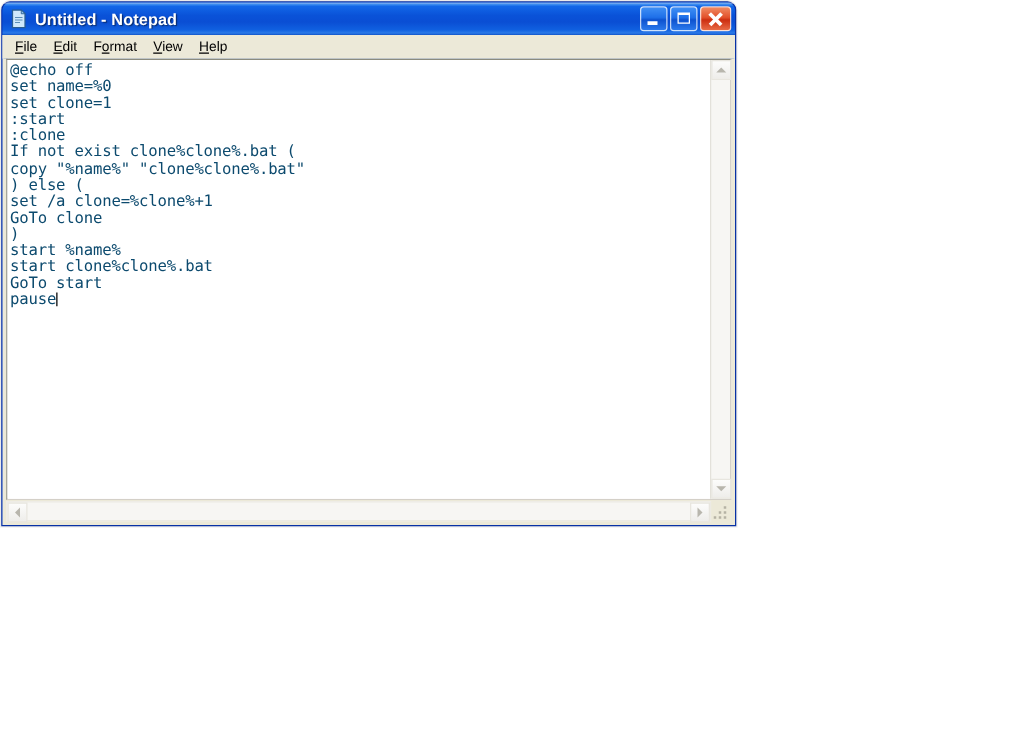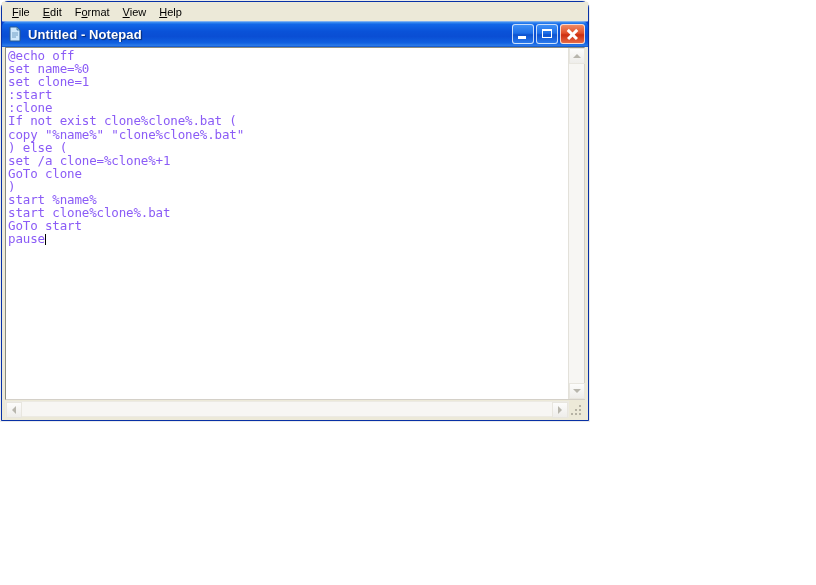--- a/index.html
+++ b/index.html
@@ -177,21 +177,21 @@
     padding: 1px 0 0 2px;
     box-sizing: border-box;
     background: #ffffff;
     min-width: 0;
   }
 
   #code-text {
     font-family: "DejaVu Sans Mono", "Liberation Mono", monospace;
     font-size: 12.5px;
     line-height: 13.1px;
-    color: #8b5cf6;
+    color: #0c4a6e;
     white-space: pre;
     margin: 0;
     letter-spacing: -0.15px;
   }
   .caret {
     display: inline-block;
     width: 1px;
     height: 11px;
     background: #000;
     vertical-align: -2px;
@@ -259,28 +259,20 @@
     position: absolute;
     width: 2px; height: 2px;
     background: #b5b2a4;
     display: block;
   }
 </style>
 </head>
 <body>
 
 <div id="notepad-window">
-
-  <div id="menu-bar">
-    <div class="menu-item"><u>F</u>ile</div>
-    <div class="menu-item"><u>E</u>dit</div>
-    <div class="menu-item">F<u>o</u>rmat</div>
-    <div class="menu-item"><u>V</u>iew</div>
-    <div class="menu-item"><u>H</u>elp</div>
-  </div>
 
   <div id="title-bar">
     <span class="titlebar-icon">
       <svg width="16" height="16" viewBox="0 0 16 16">
         <path d="M3 1 h7 l3 3 v11 h-10 z" fill="#cfe8fb" stroke="#2a5d90" stroke-width="1"></path>
         <path d="M10 1 v3 h3 z" fill="#8fc3ea" stroke="#2a5d90" stroke-width="0.7"></path>
         <path d="M5 7 h6 M5 9 h6 M5 11 h4" stroke="#5b8db8" stroke-width="0.8"></path>
       </svg>
     </span>
     <span class="title-text">Untitled - Notepad</span>
@@ -291,20 +283,28 @@
       <span class="win-btn maximize">
         <i class="glyph-max"></i>
       </span>
       <span class="win-btn close">
         <i class="glyph-close-a"></i>
           <i class="glyph-close-b"></i>
       </span>
     </span>
   </div>
 
+  <div id="menu-bar">
+    <div class="menu-item"><u>F</u>ile</div>
+    <div class="menu-item"><u>E</u>dit</div>
+    <div class="menu-item">F<u>o</u>rmat</div>
+    <div class="menu-item"><u>V</u>iew</div>
+    <div class="menu-item"><u>H</u>elp</div>
+  </div>
+
   <div id="client-area">
 
     <div id="edit-frame">
       <div id="text-area">
         <div id="code-text"><span>@echo off
 set name=%0
 set clone=1
 :start
 :clone
 If not exist clone%clone%.bat (

